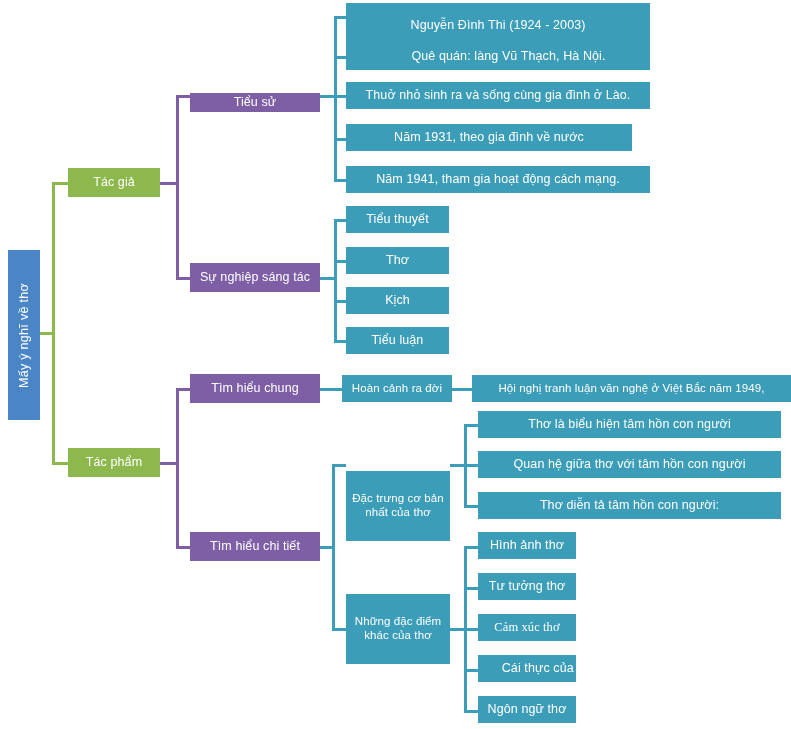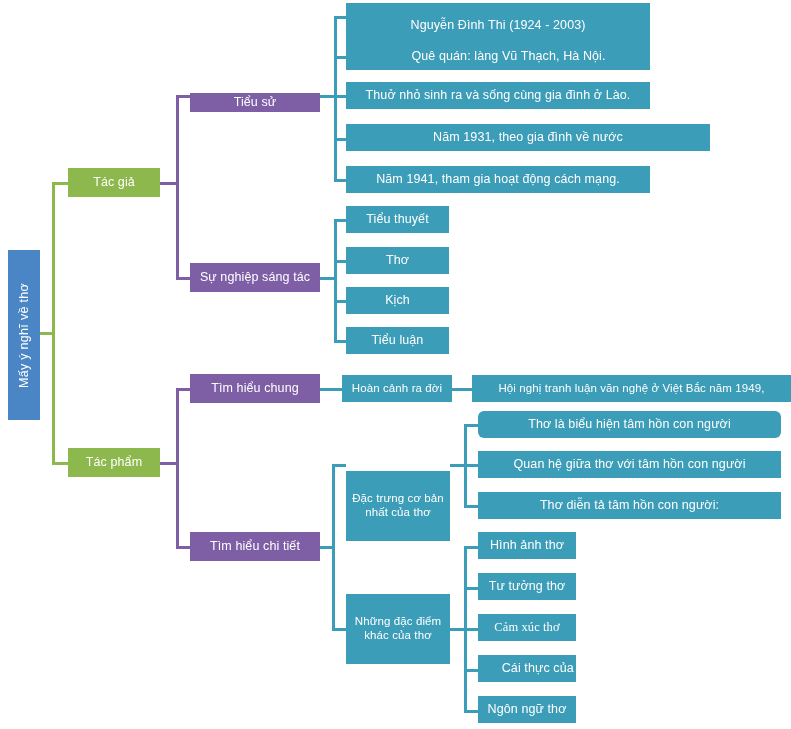--- a/index.html
+++ b/index.html
@@ -102,21 +102,21 @@
   <div class="node" style="left:190px;top:81px;width:130px;height:19px;background:#7E5FA5;margin-top:12px;">Tiểu sử</div>
 
   <div class="node" style="left:190px;top:263px;width:130px;height:29px;background:#7E5FA5;">Sự nghiệp sáng tác</div>
 
   <div class="node" style="left:346px;top:3px;width:304px;height:44px;background:#3C9DB8;">Nguyễn Đình Thi (1924 - 2003)</div>
 
   <div class="node" style="left:346px;top:43px;width:304px;height:27px;background:#3C9DB8;padding-left:25px;">Quê quán: làng Vũ Thạch, Hà Nội.</div>
 
   <div class="node" style="left:346px;top:82px;width:304px;height:27px;background:#3C9DB8;">Thuở nhỏ sinh ra và sống cùng gia đình ở Lào.</div>
 
-  <div class="node" style="left:346px;top:124px;width:364px;height:27px;background:#3C9DB8;">Năm 1931,  theo gia đình về nước</div>
+  <div class="node" style="left:346px;top:124px;width:286px;height:27px;background:#3C9DB8;">Năm 1931,  theo gia đình về nước</div>
 
   <div class="node" style="left:346px;top:166px;width:304px;height:27px;background:#3C9DB8;">Năm 1941,  tham gia hoạt động cách mạng.</div>
 
   <div class="node" style="left:346px;top:206px;width:103px;height:27px;background:#3C9DB8;">Tiểu thuyết</div>
 
   <div class="node" style="left:346px;top:247px;width:103px;height:27px;background:#3C9DB8;text-align:center;">Thơ</div>
 
   <div class="node" style="left:346px;top:287px;width:103px;height:27px;background:#3C9DB8;">Kịch</div>
 
   <div class="node" style="left:346px;top:327px;width:103px;height:27px;background:#3C9DB8;">Tiểu luận</div>
@@ -126,21 +126,21 @@
   <div class="node" style="left:190px;top:532px;width:130px;height:29px;background:#7E5FA5;">Tìm hiểu chi tiết</div>
 
   <div class="node" style="left:342px;top:375px;width:110px;height:27px;background:#3C9DB8;font-size:11.5px;">Hoàn cảnh ra đời</div>
 
   <div class="node" style="left:472px;top:375px;width:319px;height:27px;background:#3C9DB8;font-size:11.5px;">Hội nghị tranh luận văn nghệ ở Việt Bắc năm 1949,</div>
 
   <div class="node wrap" style="left:346px;top:434px;width:104px;height:70px;background:#3C9DB8;font-size:11.5px;margin-top:37px;">Đặc trưng cơ bản nhất của thơ</div>
 
   <div class="node wrap" style="left:346px;top:594px;width:104px;height:70px;background:#3C9DB8;font-size:11.5px;">Những đặc điểm khác của thơ</div>
 
-  <div class="node" style="left:478px;top:411px;width:303px;height:27px;background:#3C9DB8;border-radius:6px;">Thơ là biểu hiện tâm hồn con người</div>
+  <div class="node" style="left:478px;top:411px;width:303px;height:27px;background:#3C9DB8;">Thơ là biểu hiện tâm hồn con người</div>
 
   <div class="node" style="left:478px;top:451px;width:303px;height:27px;background:#3C9DB8;">Quan hệ giữa thơ với tâm hồn con người</div>
 
   <div class="node" style="left:478px;top:492px;width:303px;height:27px;background:#3C9DB8;text-align:center;">Thơ diễn tả tâm hồn con người:</div>
 
   <div class="node" style="left:478px;top:532px;width:98px;height:27px;background:#3C9DB8;">Hình ảnh thơ</div>
 
   <div class="node" style="left:478px;top:573px;width:98px;height:27px;background:#3C9DB8;">Tư tưởng thơ</div>
 
   <div class="node" style="left:478px;top:614px;width:98px;height:27px;background:#3C9DB8;font-family:Liberation Serif, serif;">Cảm xúc thơ</div>

